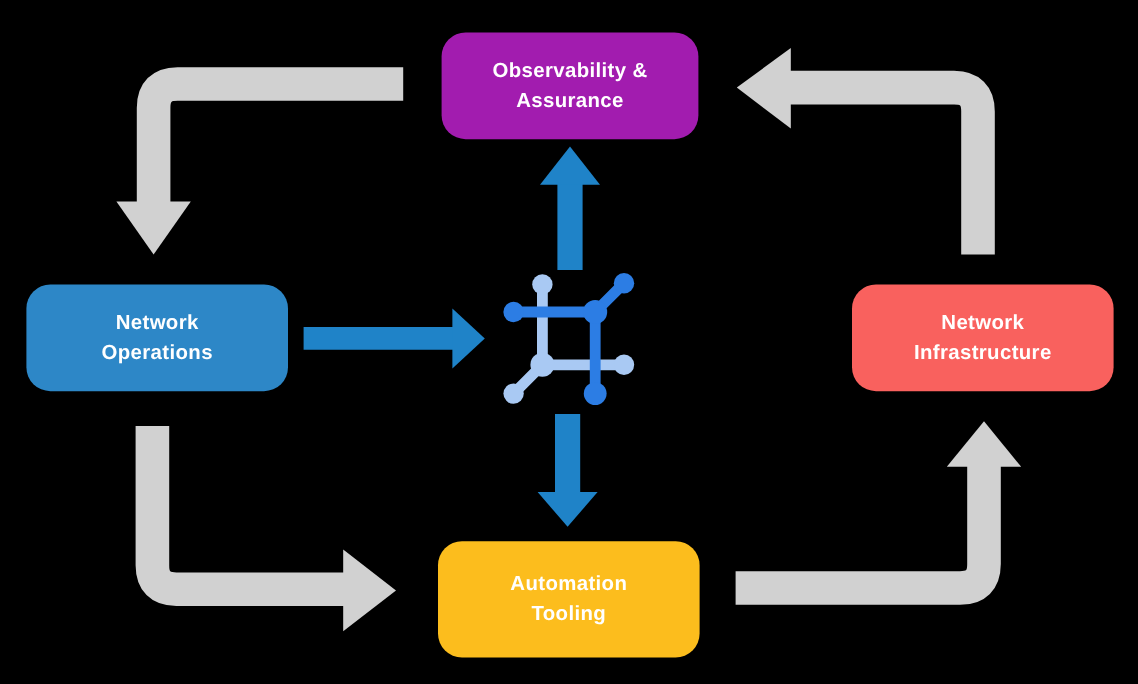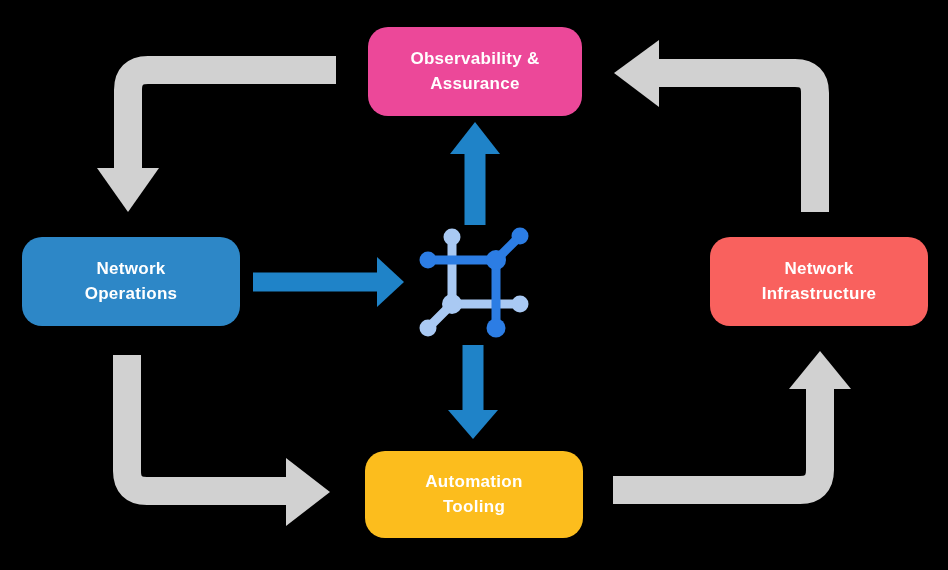--- a/index.html
+++ b/index.html
@@ -32,21 +32,21 @@
     font-size: 17px;
     font-weight: 600;
     line-height: 1.45;
     text-align: center;
     white-space: pre-line;
     letter-spacing: 0.3px;
   }
   .node-observability   { left: 368px; top: 27px;  width: 214px; height: 89px; }
   .node-operations      { left: 22px;  top: 237px; width: 218px; height: 89px; }
   .node-infrastructure  { left: 710px; top: 237px; width: 218px; height: 89px; }
-  .node-automation      { left: 365px; top: 451px; width: 218px; height: 87px; }
+  .node-automation      { left: 365px; top: 451px; width: 218px; height: 97px; }
 </style>
 </head>
 <body>
 
 <div class="stage">
 
   <svg class="arrows-layer" width="948" height="570" viewBox="0 0 948 570" xmlns="http://www.w3.org/2000/svg">
 
     <g>
       <path d="M336 70 H148 Q128 70 128 90 V170" fill="none" stroke-width="28" stroke="#d1d1d1"></path>
@@ -100,21 +100,21 @@
         <line x1="22" y1="-22" x2="44" y2="-44" fill="none"></line>
         <line x1="22" y1="-22" x2="22" y2="46" fill="none"></line>
         <circle cx="-46" cy="-22" r="8.5" stroke="none"></circle>
         <circle cx="46" cy="-46" r="8.5" stroke="none"></circle>
         <circle cx="22" cy="46" r="9.5" stroke="none"></circle>
         <circle cx="22" cy="-22" r="10" stroke="none"></circle>
       </g>
     </g>
   </svg>
 
-  <div class="node node-observability" style="background: #ec4899;">
+  <div class="node node-observability" style="background: #a21caf;">
     <span>Observability &amp;
 Assurance</span>
   </div>
 
   <div class="node node-operations" style="background: rgb(45, 135, 199);">
     <span>Network
 Operations</span>
   </div>
 
   <div class="node node-infrastructure" style="background: rgb(249, 97, 94);">

